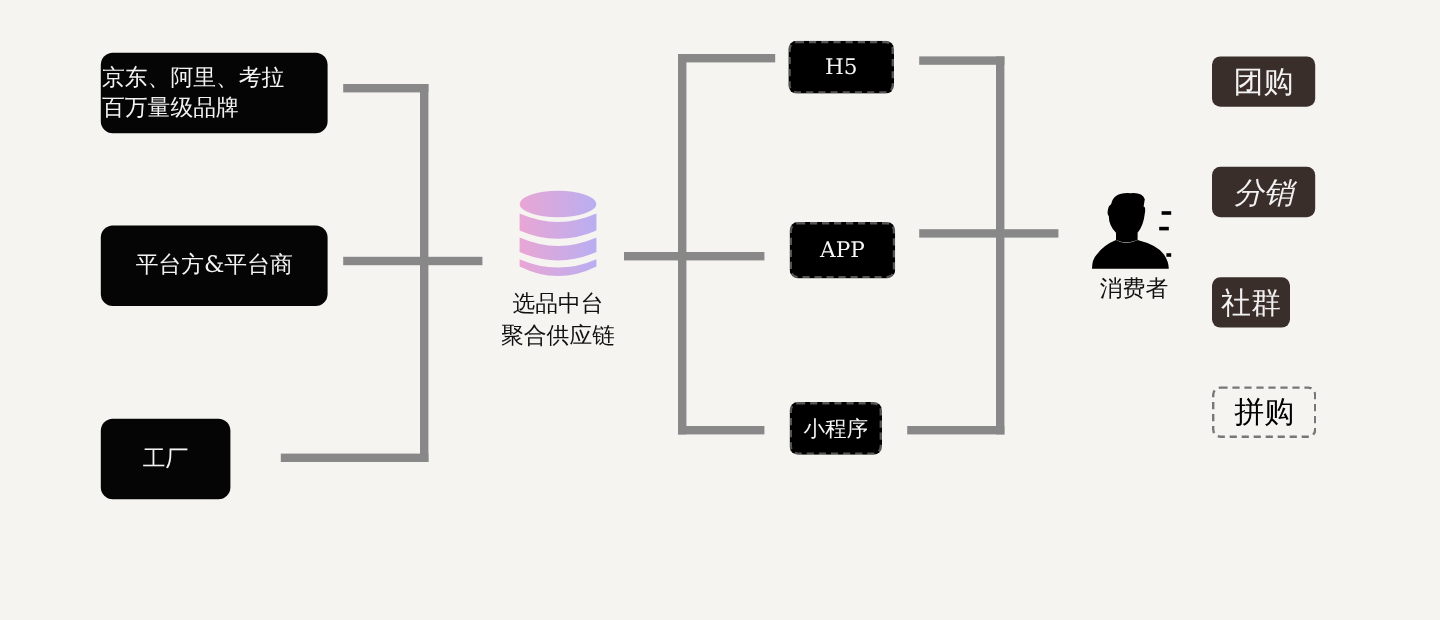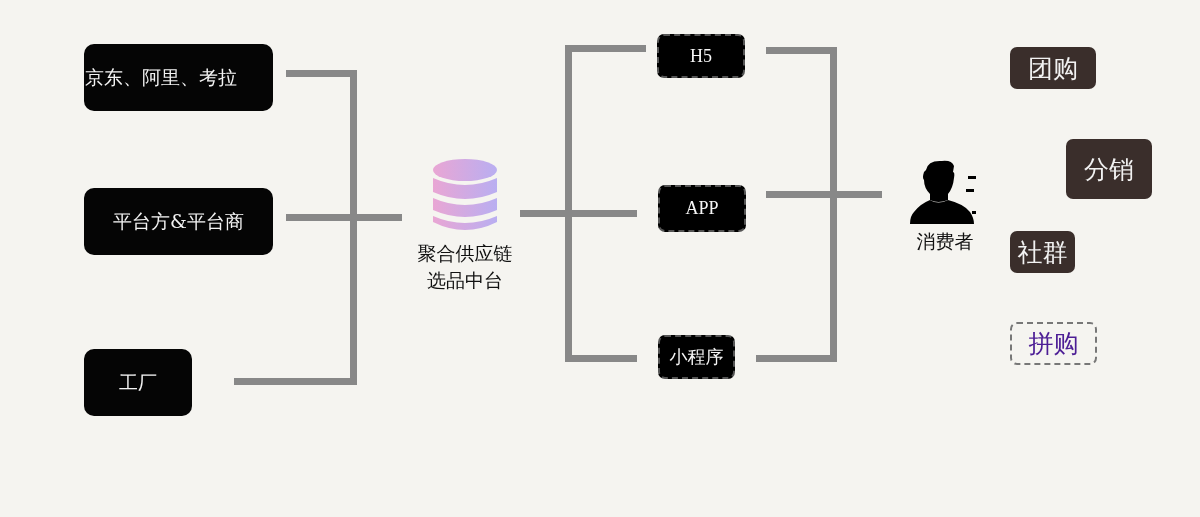--- a/index.html
+++ b/index.html
@@ -2,34 +2,35 @@
 <html><head>
 <meta charset="utf-8">
 <style>
   html, body { margin: 0; padding: 0; }
   body { width: 1200px; height: 517px; background: #f5f4f0; position: relative; overflow: hidden;
          font-family: "DejaVu Serif", "Liberation Serif", serif; }
   .node { position: absolute; background: #050505; color: #f3f3f3; border-radius: 10px;
           display: flex; align-items: center; justify-content: center; font-size: 19px; line-height: 25px; box-sizing: border-box; }
   .node.left { justify-content: flex-start; padding-left: 1px; }
   .chan { position: absolute; background: #000; color: #f5f5f5; border-radius: 7px; border: 2px dashed #555;
-          display: flex; align-items: center; justify-content: center; font-size: 18px; box-sizing: border-box; font-family: Liberation Serif, serif; }
+          display: flex; align-items: center; justify-content: center; font-size: 18px; box-sizing: border-box; }
   .mode { position: absolute; background: #3a2e2b; color: #f2f2f2; border-radius: 7px;
           display: flex; align-items: center; justify-content: center; font-size: 25px; box-sizing: border-box; }
-  .mode.dashed { background: transparent; color: #4c1d95; border: 2px dashed #777; }
+  .mode.dashed { background: transparent; color: #000000; border: 2px dashed #777; }
   .line { position: absolute; background: #888888; }
   .label { position: absolute; color: #111; text-align: center; font-size: 19px; line-height: 27px; }
   svg { position: absolute; overflow: visible; }
 </style>
 </head>
 <body>
 
 <div class="node left" style="left:84px;top:44px;width:189px;height:67px;">
   <div>
     <div>京东、阿里、考拉</div>
+    <div>百万量级品牌</div>
   </div>
 </div>
 <div class="node" style="left:84px;top:188px;width:189px;height:67px;">
   <span>平台方&amp;平台商</span>
 </div>
 <div class="node" style="left:84px;top:349px;width:108px;height:67px;">
   <span>工厂</span>
 </div>
 
 <div class="line" style="left:286px;top:70px;width:71px;height:7px;"></div>
@@ -43,22 +44,22 @@
       <stop offset="0" stop-color="#e9a6d4"></stop>
       <stop offset="1" stop-color="#b9aef1"></stop>
     </linearGradient>
   </defs>
   <ellipse cx="33" cy="12" rx="32" ry="11" fill="url(#dbgrad)"></ellipse>
   <path d="M1 20 Q33 34 65 20 L65 34 Q33 48 1 34 Z" fill="url(#dbgrad)"></path>
   <path d="M1 40 Q33 54 65 40 L65 52 Q33 66 1 52 Z" fill="url(#dbgrad)"></path>
   <path d="M1 58 Q33 72 65 58 L65 64 Q33 80 1 64 Z" fill="url(#dbgrad)"></path>
 </svg>
 <div class="label" style="left:400px;top:240px;width:130px;">
+  <div>选品中台</div>
   <div>聚合供应链</div>
-  <div>选品中台</div>
 </div>
 
 <div class="line" style="left:520px;top:210px;width:117px;height:7px;"></div>
 <div class="line" style="left:565px;top:45px;width:7px;height:317px;"></div>
 <div class="line" style="left:565px;top:45px;width:81px;height:7px;"></div>
 <div class="line" style="left:565px;top:355px;width:72px;height:7px;"></div>
 
 <div class="chan" style="left:657px;top:34px;width:88px;height:44px;">
   <span>H5</span>
 </div>
@@ -79,21 +80,21 @@
   <path d="M22 42 Q30 47 40 42 Q56 46 62 54 Q66 60 66 66 L2 66 Q2 58 6 54 Q12 46 22 42 Z" fill="#000"></path>
   <rect x="60" y="18" width="8" height="3" fill="#000"></rect>
   <rect x="58" y="31" width="8" height="3" fill="#000"></rect>
   <rect x="64" y="53" width="4" height="3" fill="#000"></rect>
 </svg>
 <div class="label" style="left:900px;top:228px;width:90px;">消费者</div>
 
 <div class="mode" style="left:1010px;top:47px;width:86px;height:42px;">
   <span>团购</span>
 </div>
-<div class="mode" style="left:1066px;top:139px;width:86px;height:60px;">
+<div class="mode" style="left:1010px;top:139px;width:86px;height:42px;font-style:italic;">
   <span>分销</span>
 </div>
 <div class="mode" style="left:1010px;top:231px;width:65px;height:42px;">
   <span>社群</span>
 </div>
 <div class="mode dashed" style="left:1010px;top:322px;width:87px;height:43px;">
   <span>拼购</span>
 </div>
 
 </body></html>

